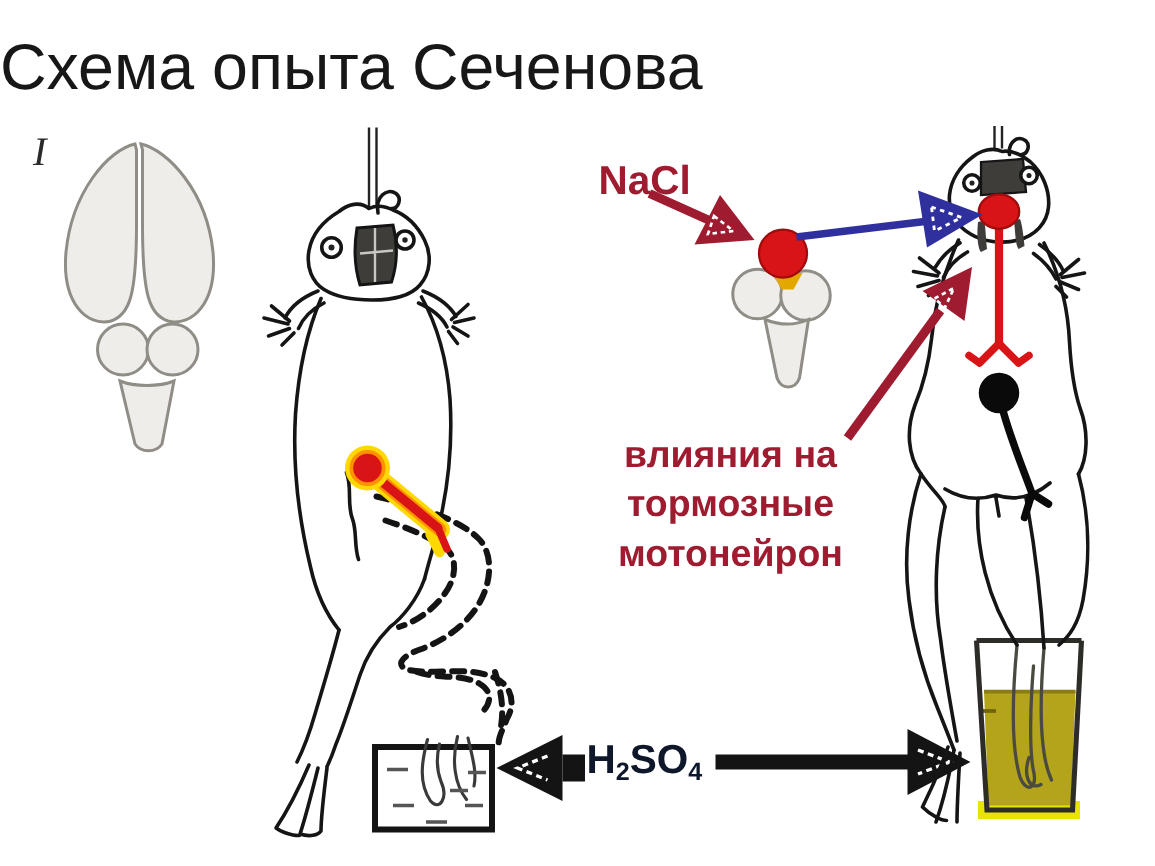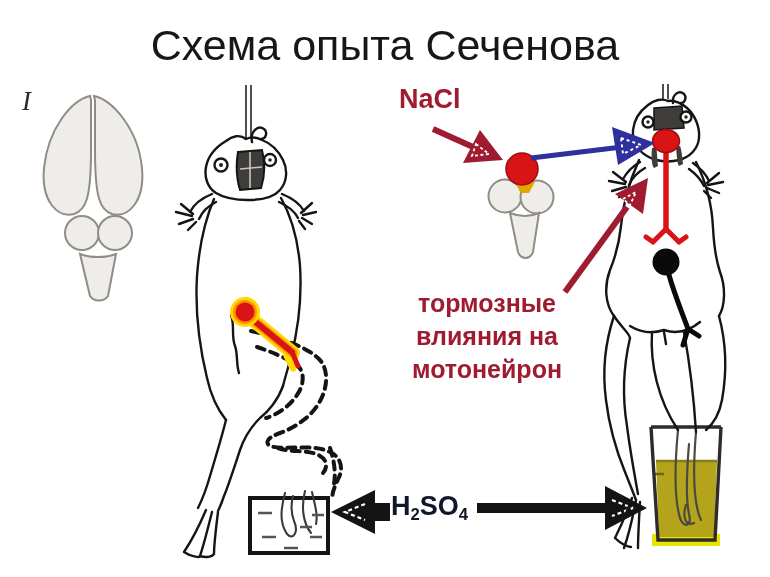--- a/index.html
+++ b/index.html
@@ -1,22 +1,22 @@
 <!DOCTYPE html>
 <html><head>
 <meta charset="utf-8">
 <style>
   html,body{margin:0;padding:0;background:#ffffff;}
   .canvas{position:relative;width:770px;height:577px;background:#ffffff;overflow:hidden;
           font-family:"Liberation Sans", sans-serif;}
   .abs{position:absolute;}
-  .title{left:0;right:0;top:21px;text-align:center;font-size:43px;font-weight:400;color:#171717;}
+  .title{left:0;right:0;top:21px;text-align:left;font-size:43px;font-weight:400;color:#171717;}
   .fig-numeral{left:22px;top:86px;font-size:27px;font-style:italic;font-weight:400;
                font-family:"Liberation Serif", serif;color:#2a2a2a;}
-  .nacl{left:399px;top:84px;font-size:27px;font-weight:700;color:#9e1b30;}
+  .nacl{left:399px;top:105px;font-size:27px;font-weight:700;color:#9e1b30;}
   .inhib{left:390px;top:287px;width:194px;text-align:center;font-size:25px;font-weight:700;
          color:#9e1b30;line-height:33px;}
   .acid{left:391px;top:491px;font-size:27px;font-weight:700;color:#0f172a;}
   .acid .sub{font-size:0.62em;vertical-align:-0.28em;font-weight:700;}
   svg{position:absolute;left:0;top:0;}
   .outline{fill:#ffffff;stroke:#151515;stroke-width:2.4;stroke-linecap:round;stroke-linejoin:round;}
   .stroke{fill:none;stroke:#151515;stroke-width:2.4;stroke-linecap:round;stroke-linejoin:round;}
   .thin{fill:none;stroke:#3a3a3a;stroke-width:2.1;stroke-linecap:round;}
   .sketch{fill:#efede9;stroke:#8f8d85;stroke-width:2;}
   .dashedleg{fill:none;stroke:#141414;stroke-width:4;stroke-dasharray:8 6;stroke-linecap:round;}
@@ -153,19 +153,19 @@
       <line x1="565" y1="292" x2="627" y2="207" stroke-width="6" stroke="#9e1b30"></line>
       <polygon points="648,178 643,214 615,194" fill="#9e1b30"></polygon>
       <path d="M623,199 L636,192 L630,205 Z" fill="none" stroke="#ffffff" stroke-width="1.8" stroke-dasharray="3 2.5"></path>
     </g>
   </svg>
 
   <div class="abs title">Схема опыта Сеченова</div>
   <div class="abs fig-numeral">I</div>
   <div class="abs nacl">NaCl</div>
   <div class="abs inhib">
+    <div>влияния на</div>
     <div>тормозные</div>
-    <div>влияния на</div>
     <div>мотонейрон</div>
   </div>
   <div class="abs acid"><span>H</span><span class="sub">2</span><span>SO</span><span class="sub">4</span></div>
 
 </div>
 
 </body></html>

